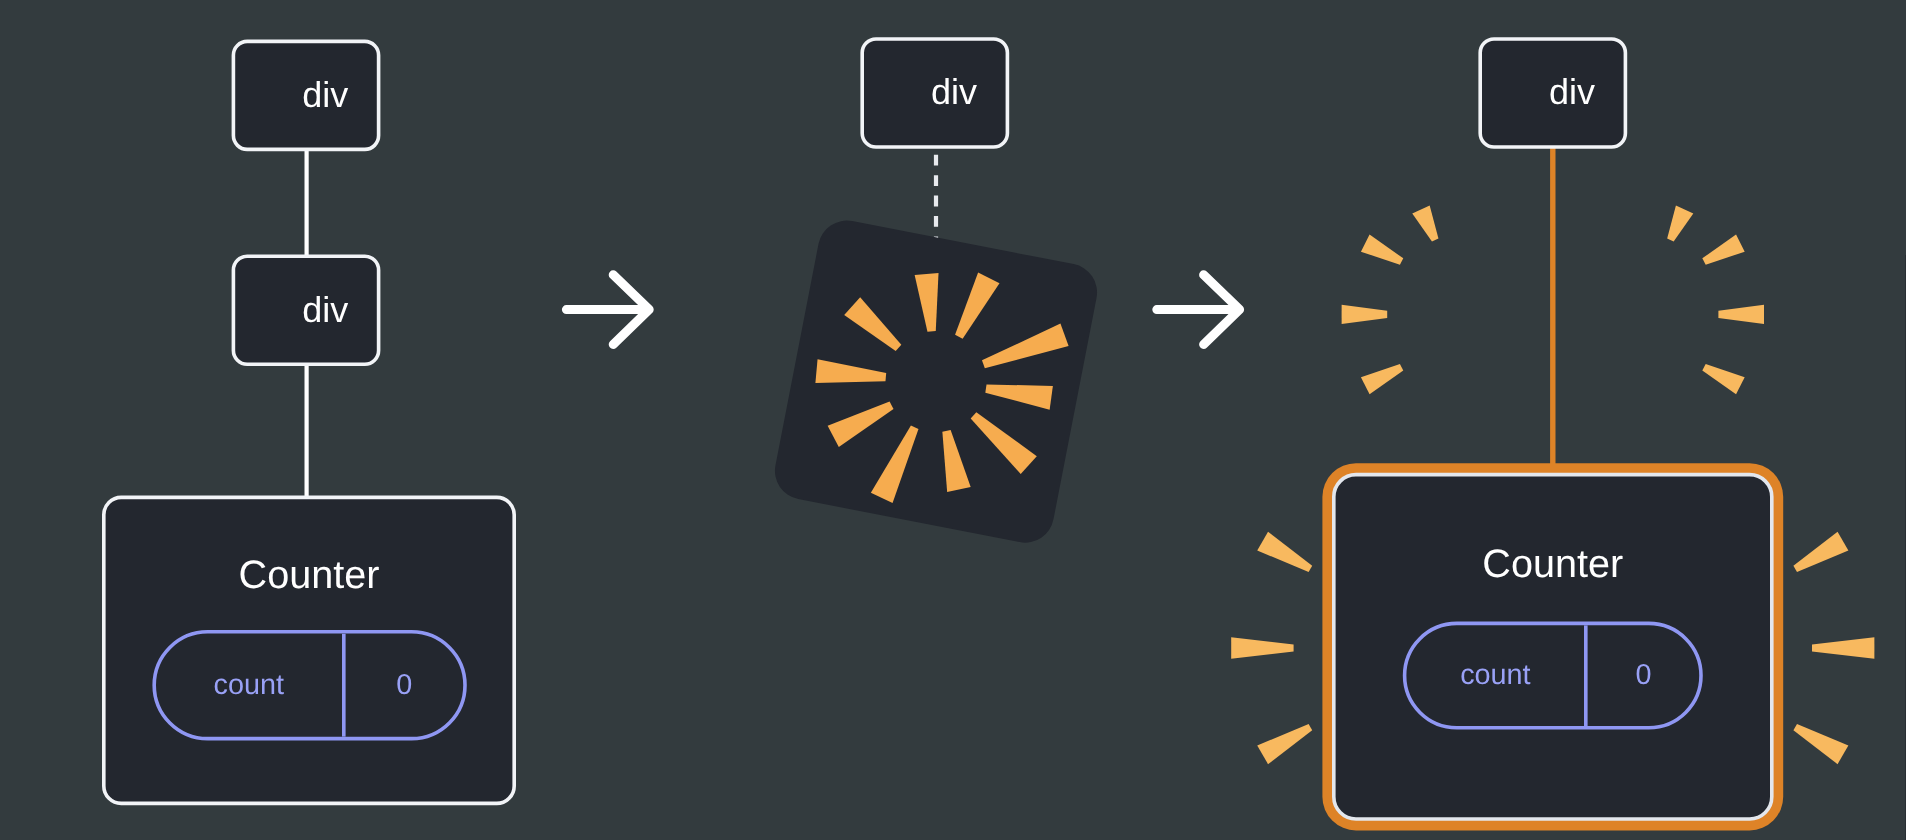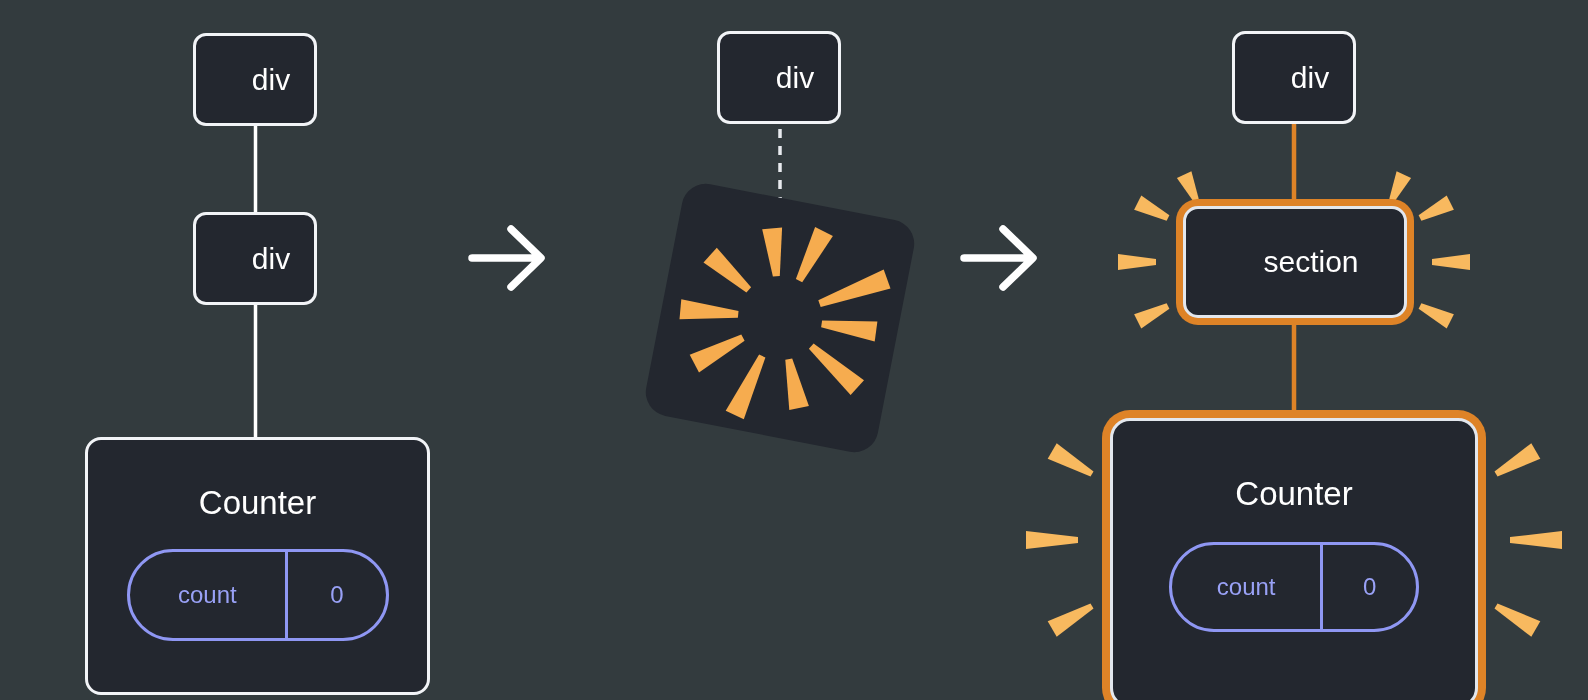--- a/index.html
+++ b/index.html
@@ -20,21 +20,21 @@
   }
   .node.highlight{
     border:3px solid #E3E7ED;
     box-shadow:0 0 0 7px #DE8327;
     border-radius:15px;
     font-size:30px;
   }
   .component{
     position:absolute;z-index:1;
     background:#23272F;border:3px solid #F2F4F7;border-radius:16px;
-    display:flex;flex-direction:column;align-items:center;margin-top:24px;
+    display:flex;flex-direction:column;align-items:center;
   }
   .component.highlight-big{
     border:3px solid #E3E7ED;
     box-shadow:0 0 0 8px #DE8327;
     border-radius:20px;
   }
   .comp-title{
     margin-top:42px;color:#FFFFFF;font-size:33px;font-weight:500;line-height:41px;
   }
   .component.highlight-big .comp-title{margin-top:52px;}
@@ -116,23 +116,20 @@
     </div>
   </div>
 
   <div class="node" style="left:717px;top:31px;">
     <span>div</span>
   </div>
 
   <div class="node" style="left:1232px;top:31px;">
     <span>div</span>
   </div>
-  <div class="node highlight" style="left:1183px;top:206px;width:224px;height:112px;">
-    <span>section</span>
-  </div>
   <div class="component highlight-big" style="left:1110px;top:394px;width:368px;height:290px;">
     <div class="comp-title">Counter</div>
     <div class="pill">
       <div class="pill-key">count</div>
       <div class="pill-val">0</div>
     </div>
   </div>
 
 </div>
 

